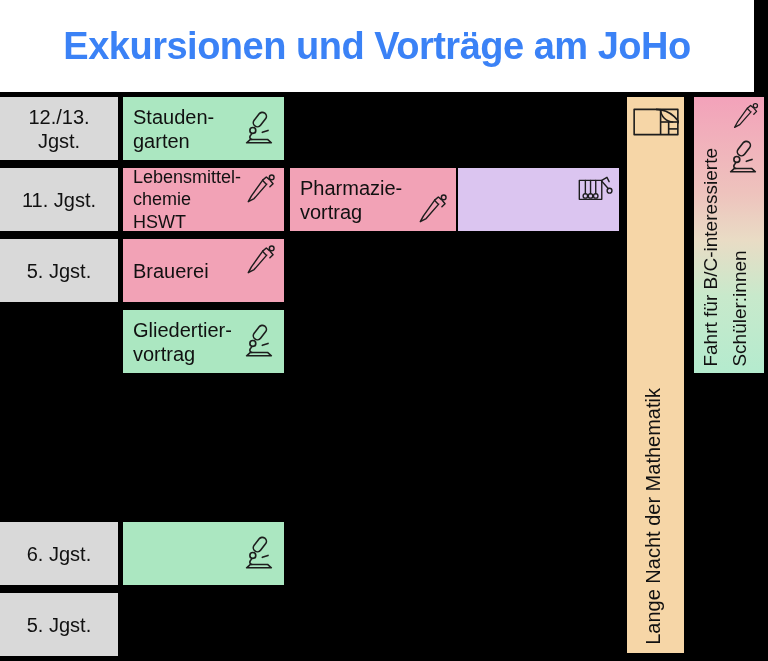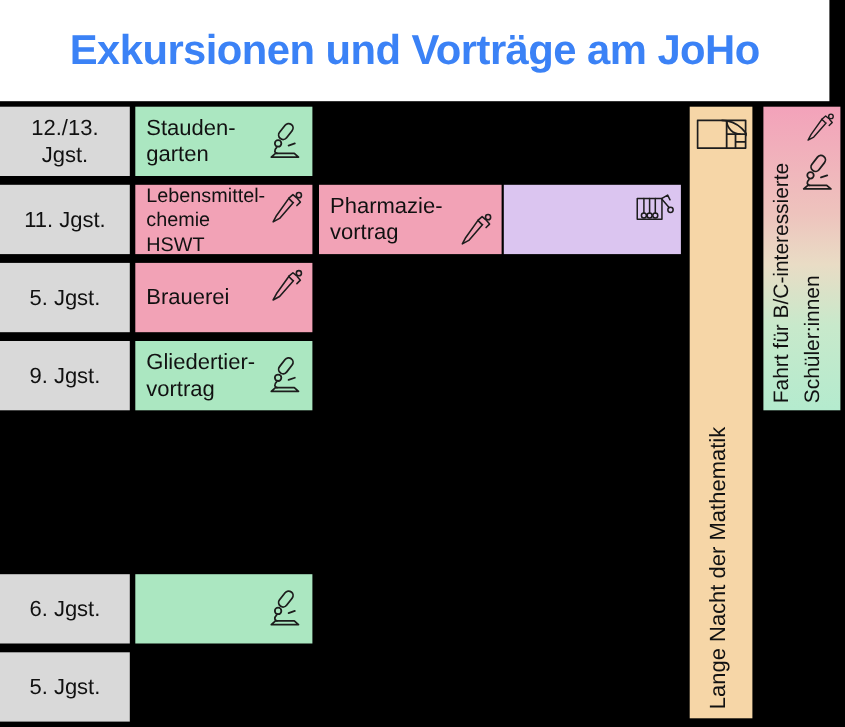--- a/index.html
+++ b/index.html
@@ -89,23 +89,20 @@
 
   <div class="cell grade r1">
       <span>12./13. Jgst.</span>
     </div>
   <div class="cell grade r2">
       <span>11. Jgst.</span>
     </div>
   <div class="cell grade r3">
       <span>5. Jgst.</span>
     </div>
-  <div class="cell grade r4">
-      <span>9. Jgst.</span>
-    </div>
   <div class="cell grade r7">
       <span>6. Jgst.</span>
     </div>
   <div class="cell grade r8">
       <span>5. Jgst.</span>
     </div>
 
   <div class="cell activity bg-green r1 c2">
     <div class="txt">Stauden-garten</div>
     <svg class="icon" width="38" height="38" viewBox="0 0 40 40">

